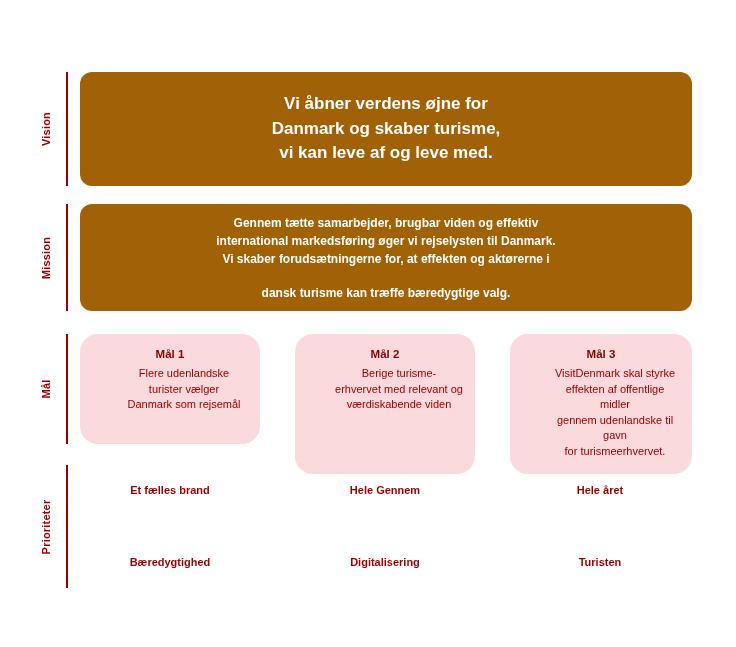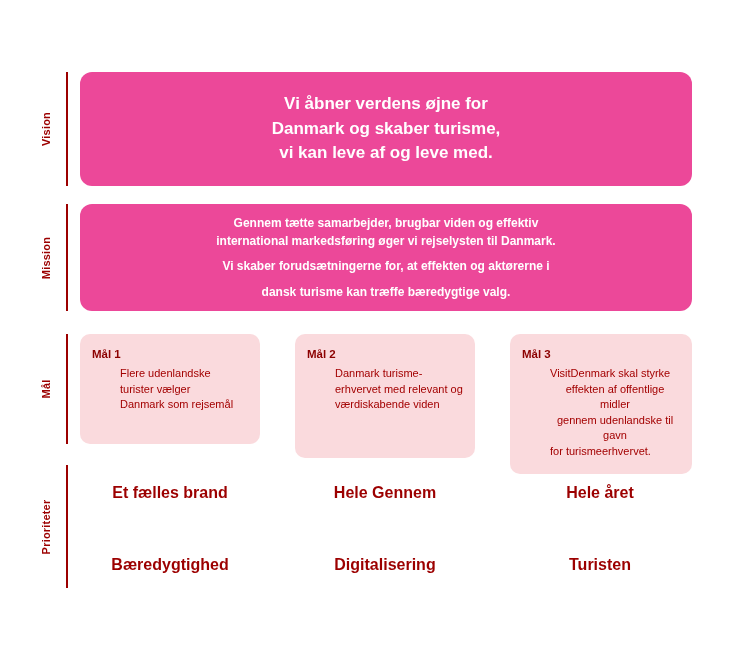--- a/index.html
+++ b/index.html
@@ -40,21 +40,21 @@
   }
   .row-rule {
     position: absolute;
     width: 2px;
     background: #9c0000;
   }
 
   
   .solid-box {
     position: absolute;
-    background: #ec4899;
+    background: #a16207;
     border-radius: 12px;
     color: #ffffff;
     display: flex;
     flex-direction: column;
     align-items: center;
     justify-content: center;
     text-align: center;
     box-sizing: border-box;
     padding: 10px 16px;
   }
@@ -69,47 +69,47 @@
     line-height: 1.5;
   }
   .mission-text + .mission-text {
     margin-top: 14px;
   }
 
   
   .goal-card {
     position: absolute;
     background: #fadadd;
-    border-radius: 10px;
+    border-radius: 18px;
     box-sizing: border-box;
     padding: 14px 12px 10px 12px;
     text-align: center;
     color: #8c0000;
     display: flex;
     flex-direction: column;
-    align-items: flex-start;
+    align-items: center;
   }
   .goal-title {
     font-size: 11.5px;
     font-weight: bold;
     margin-bottom: 6px;
   }
   .goal-body {
     font-size: 11px;
     line-height: 1.42;
     color: #a30000;
     margin-left: 28px;
   }
 
   
   .priority-item {
     position: absolute;
     text-align: center;
     color: #9c0000;
-    font-size: 16px;
+    font-size: 11px;
     font-weight: bold;
     width: 180px;
   }
 </style>
 </head>
 <body>
 
 <div id="strategy-diagram">
 
   <div class="row-label" style="left:28px; top:72px; width:36px; height:114px;">
@@ -129,39 +129,39 @@
   <div class="row-rule" style="left:66px; top:204px; height:107px;"></div>
 
   <div class="solid-box" style="left:80px; top:204px; width:612px; height:107px;">
     <div>
       <div class="mission-text">Gennem tætte samarbejder, brugbar viden og effektiv</div>
       <div class="mission-text" style="margin-top:0;">international markedsføring øger vi rejselysten til Danmark.</div>
     </div>
     <div style="height:14px;"></div>
     <div>
       <div class="mission-text" style="margin-top:0;">Vi skaber forudsætningerne for, at effekten og aktørerne i</div>
-      <div class="mission-text" style="margin-top:8px;">dansk turisme kan træffe bæredygtige valg.</div>
+      <div class="mission-text" style="margin-top:16px;">dansk turisme kan træffe bæredygtige valg.</div>
     </div>
   </div>
 
   <div class="row-label" style="left:28px; top:334px; width:36px; height:110px;">
     <span class="label-text">Mål</span>
   </div>
   <div class="row-rule" style="left:66px; top:334px; height:110px;"></div>
 
   <div class="goal-card" style="left:80px; top:334px; width:180px; height:110px;">
     <div class="goal-title">Mål 1</div>
     <div class="goal-body">Flere udenlandske</div>
     <div class="goal-body">turister vælger</div>
     <div class="goal-body">Danmark som rejsemål</div>
   </div>
 
-  <div class="goal-card" style="left:295px; top:334px; width:180px; height:124px;">
+  <div class="goal-card" style="left:295px; top:334px; width:180px; height:140px;">
     <div class="goal-title">Mål 2</div>
-    <div class="goal-body">Danmark turisme-</div>
+    <div class="goal-body">Berige turisme-</div>
     <div class="goal-body">erhvervet med relevant og</div>
     <div class="goal-body">værdiskabende viden</div>
   </div>
 
   <div class="goal-card" style="left:510px; top:334px; width:182px; height:140px;">
     <div class="goal-title">Mål 3</div>
     <div class="goal-body">VisitDenmark skal styrke</div>
     <div class="goal-body">effekten af offentlige midler</div>
     <div class="goal-body">gennem udenlandske til gavn</div>
     <div class="goal-body">for turismeerhvervet.</div>

